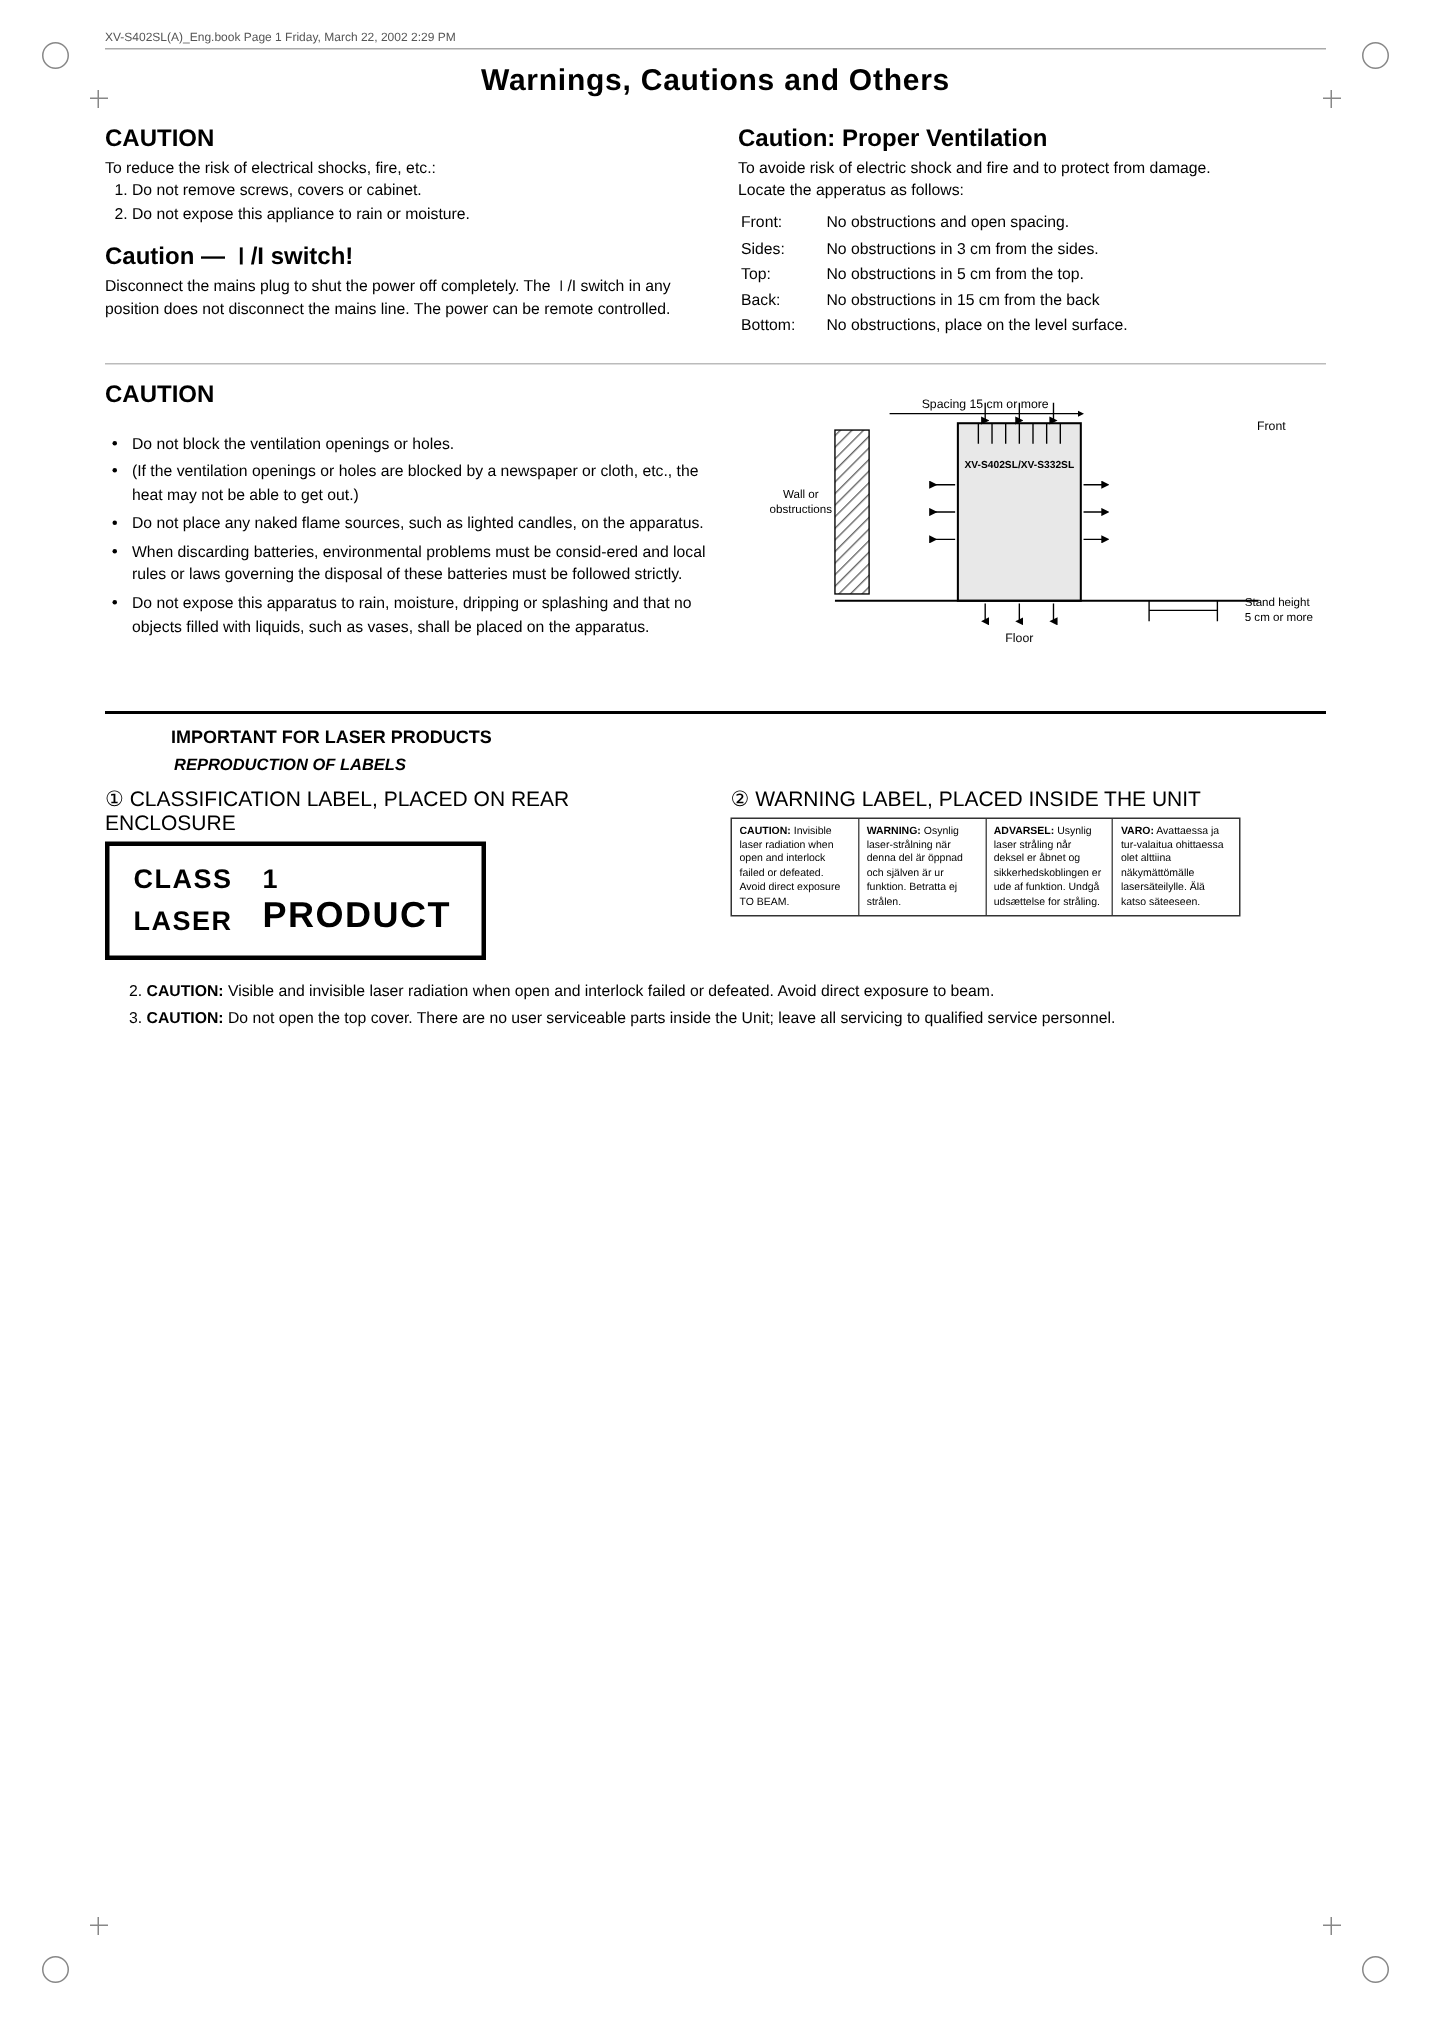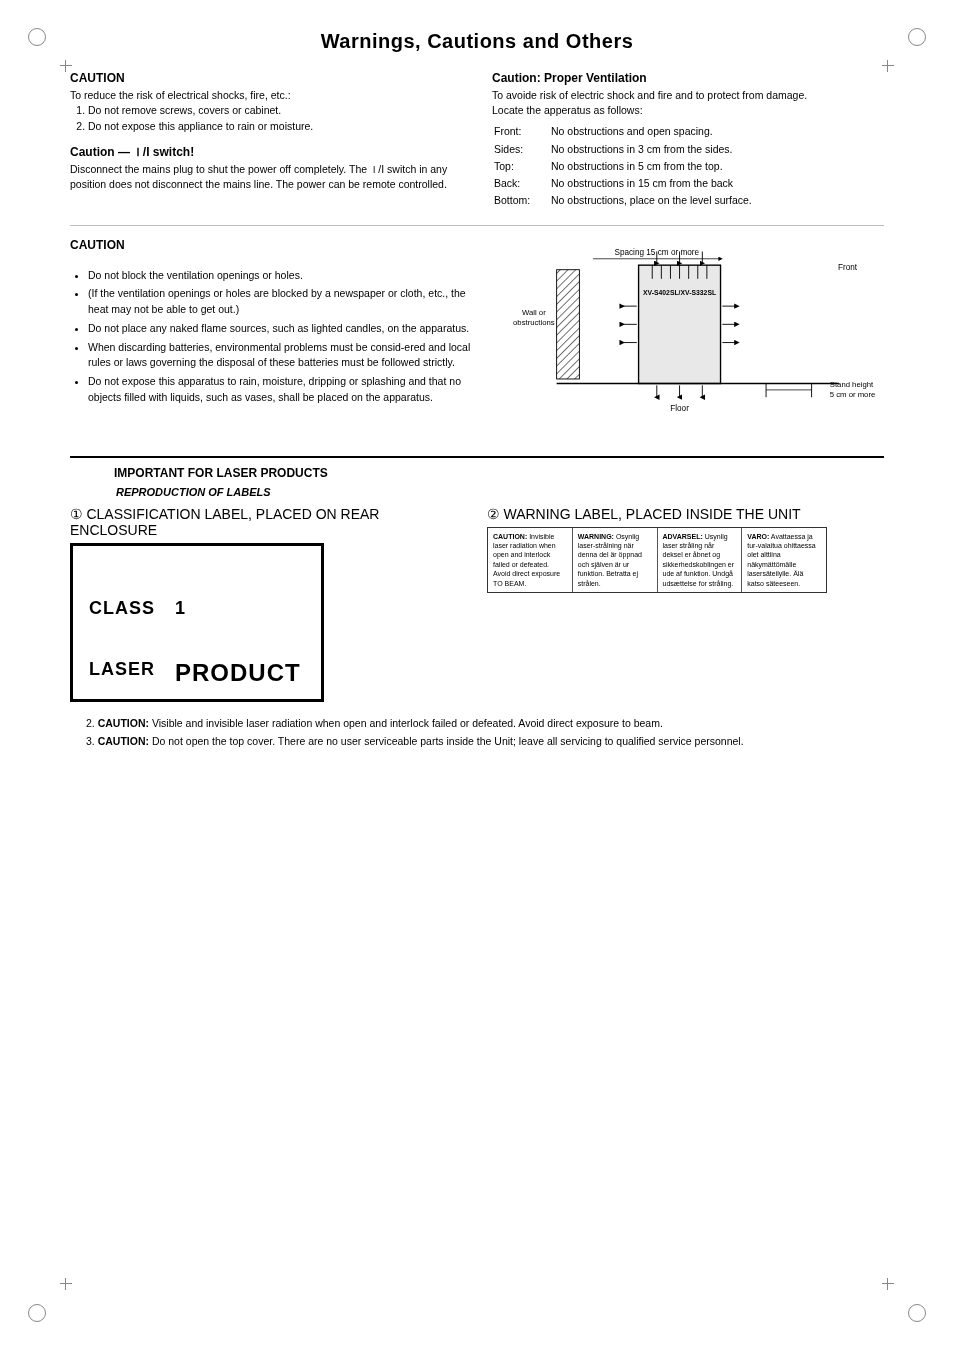--- a/index.html
+++ b/index.html
@@ -70,21 +70,21 @@
     }
     .two-col {
       display: flex;
       gap: 30px;
       margin-bottom: 14px;
     }
     .col-left { flex: 1; }
     .col-right { flex: 1; }
     .section-title {
       font-weight: bold;
-      font-size: 12px;
+      font-size: 16px;
       margin-bottom: 3px;
     }
     .section-body {
       font-size: 10.5px;
       line-height: 1.45;
     }
     .section-body ol {
       margin-left: 18px;
     }
     .section-body li {
@@ -169,22 +169,21 @@
       padding: 12px 20px 12px 16px;
       font-size: 18px;
       font-weight: bold;
       letter-spacing: 1px;
       min-width: 160px;
       background: #fff;
     }
     .class-label-box .class-line {
       display: flex;
       gap: 20px;
-      align-items: flex-start;
-      margin-top: 40px;
+      align-items: flex-end;
     }
     .class-label-box .cl-class { font-size: 18px; font-weight: bold; }
     .class-label-box .cl-num { font-size: 18px; font-weight: bold; }
     .class-label-box .cl-laser { font-size: 18px; font-weight: bold; }
     .class-label-box .cl-product { font-size: 24px; font-weight: bold; margin-left: auto; }
 
     
     .warning-label-box {
       border: 1.5px solid #333;
       display: inline-flex;
@@ -220,20 +219,23 @@
 
   <div class="corner-mark tl"></div>
   <div class="corner-mark tr"></div>
   <div class="corner-mark bl"></div>
   <div class="corner-mark br"></div>
   <div class="corner-crosshair ch-tl"></div>
   <div class="corner-crosshair ch-tr"></div>
   <div class="corner-crosshair ch-bl"></div>
   <div class="corner-crosshair ch-br"></div>
 
+  <div class="header-bar">
+    <span>XV-S402SL(A)_Eng.book  Page 1  Friday, March 22, 2002  2:29 PM</span>
+  </div>
 
   <div class="page-title">Warnings, Cautions and Others</div>
 
   <div class="main-content">
 
     <div class="two-col">
 
       <div class="col-left">
 
         <div class="section-title">CAUTION</div>

